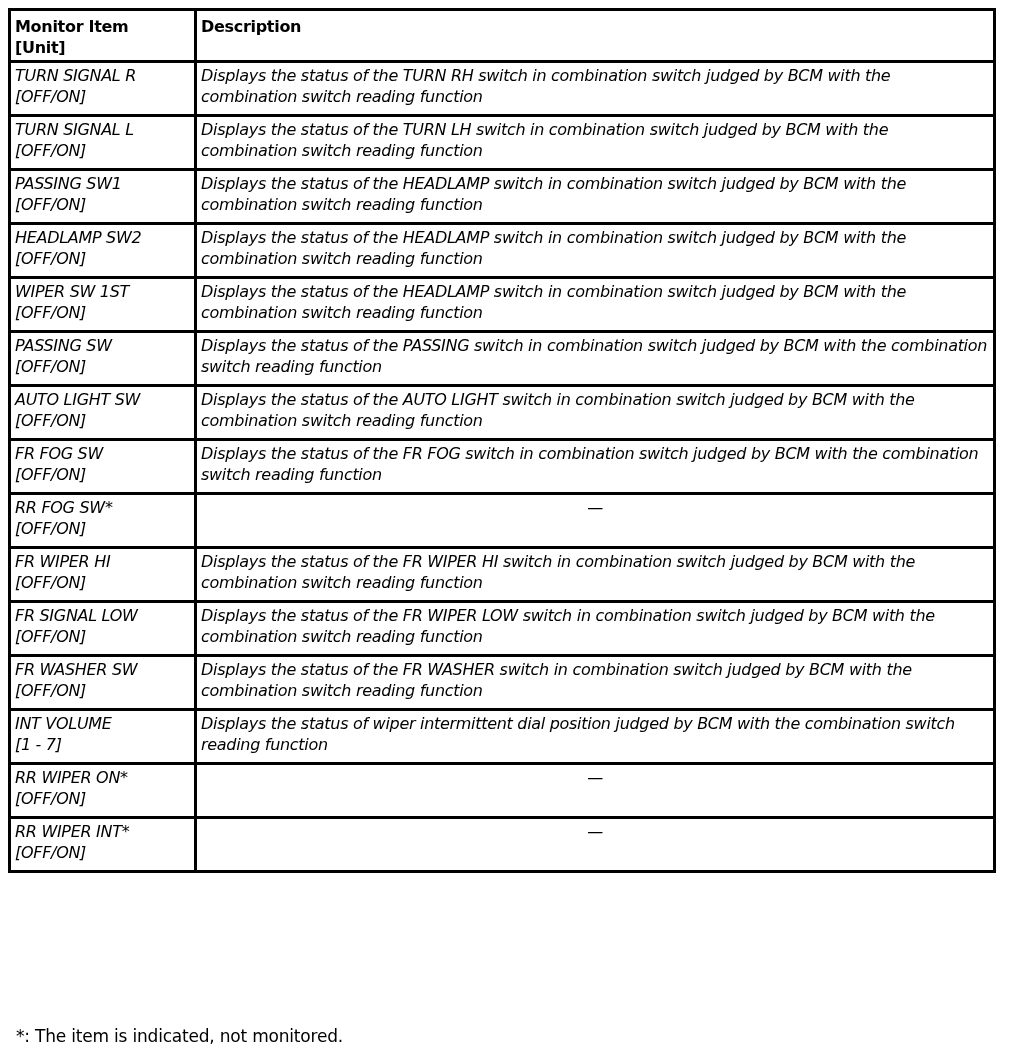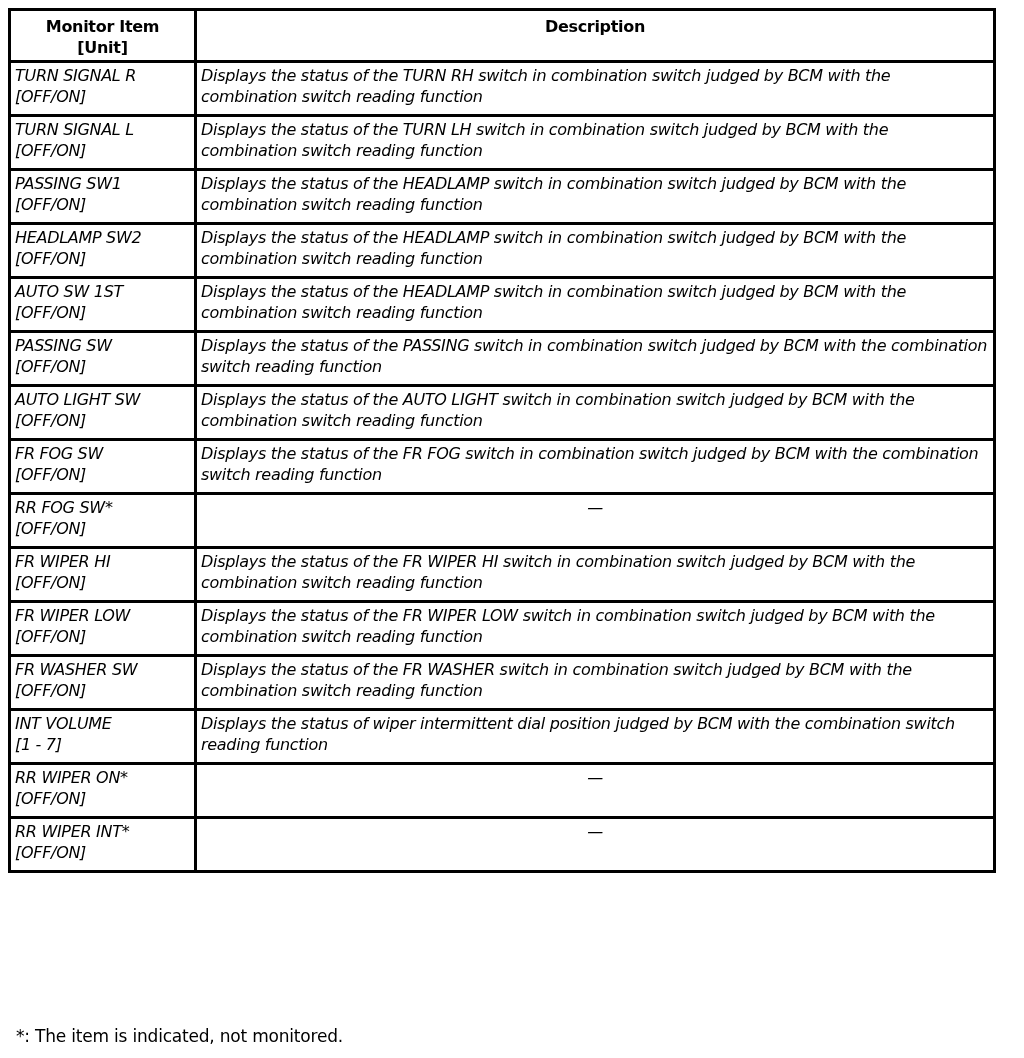--- a/index.html
+++ b/index.html
@@ -16,21 +16,21 @@
     line-height: 21px;
     letter-spacing: -0.3px;
   }
   table.monitor th, table.monitor td {
     border: 3px solid #000;
     vertical-align: top;
     padding: 2px 4px 2px 4px;
   }
   table.monitor th {
     font-weight: bold;
-    text-align: center;
+    text-align: left;
     height: 51px;
     padding-top: 5px;
     box-sizing: border-box;
   }
   table.monitor th.col-item { width: 186px; }
   table.monitor tr.row td { height: 47px; font-style: italic; }
   td.dash { text-align: center; }
   .dash-glyph { display: inline-block; margin-top: 0px; }
   .footnote {
     position: absolute; left: 16px; top: 1026px;
@@ -74,21 +74,21 @@
       </tr>
       <tr class="row">
         <td>
           <div>HEADLAMP SW2</div>
           <div>[OFF/ON]</div>
         </td>
         <td><span>Displays the status of the HEADLAMP switch in combination switch judged by BCM with the combination switch reading function</span></td>
       </tr>
       <tr class="row">
         <td>
-          <div>AUTO SW 1ST</div>
+          <div>WIPER SW 1ST</div>
           <div>[OFF/ON]</div>
         </td>
         <td><span>Displays the status of the HEADLAMP switch in combination switch judged by BCM with the combination switch reading function</span></td>
       </tr>
       <tr class="row">
         <td>
           <div>PASSING SW</div>
           <div>[OFF/ON]</div>
         </td>
         <td><span>Displays the status of the PASSING switch in combination switch judged by BCM with the combination switch reading function</span></td>
@@ -116,21 +116,21 @@
       </tr>
       <tr class="row">
         <td>
           <div>FR WIPER HI</div>
           <div>[OFF/ON]</div>
         </td>
         <td><span>Displays the status of the FR WIPER HI switch in combination switch judged by BCM with the combination switch reading function</span></td>
       </tr>
       <tr class="row">
         <td>
-          <div>FR WIPER LOW</div>
+          <div>FR SIGNAL LOW</div>
           <div>[OFF/ON]</div>
         </td>
         <td><span>Displays the status of the FR WIPER LOW switch in combination switch judged by BCM with the combination switch reading function</span></td>
       </tr>
       <tr class="row">
         <td>
           <div>FR WASHER SW</div>
           <div>[OFF/ON]</div>
         </td>
         <td><span>Displays the status of the FR WASHER switch in combination switch judged by BCM with the combination switch reading function</span></td>

